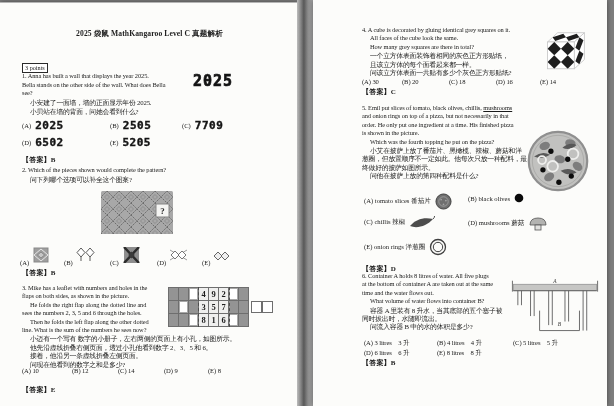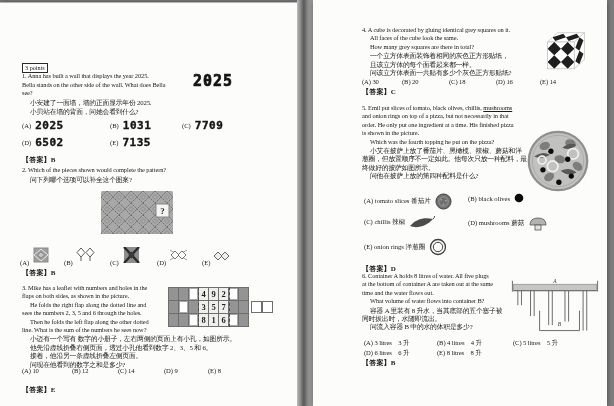--- a/index.html
+++ b/index.html
@@ -36,50 +36,51 @@
   .fold{position:absolute;top:0;height:40px;border-left:1px dashed #4d4d4d}
   .xhole{position:absolute;width:9px;height:10px;background:#fff;border:1px solid #6e6e6e}
 </style>
 </head>
 <body>
 
 <div class="stage">
 
   <div class="page pl">
 
+    <div class="ab title" style="top:26px;left:0">2025 袋鼠 MathKangaroo Level C 真题解析</div>
 
     <div class="ab pointsbox" style="left:22px;top:60px">3 points</div>
 
     <div class="ln" style="left:22px;top:69px">1.  Anna has built a wall that displays the year 2025.</div>
     <div class="ln" style="left:22px;top:77.5px">Bella stands on the other side of the wall. What does Bella</div>
     <div class="ln" style="left:22px;top:86px">see?</div>
     <div class="cnl" style="left:30px;top:94.5px">小安建了一面墙，墙的正面显示年份 2025.</div>
     <div class="cnl" style="left:30px;top:103.5px">小贝站在墙的背面，问她会看到什么?</div>
 
     <div class="ab lcd lcd-big" style="left:193px;top:69px">2025</div>
 
     <div class="optgrp" style="left:22px;top:116px">
       <span class="lbl">(A)</span>
       <span class="lcd lcd-sm">2025</span>
     </div>
     <div class="optgrp" style="left:110px;top:116px">
       <span class="lbl">(B)</span>
-      <span class="lcd lcd-sm">1031</span>
+      <span class="lcd lcd-sm">2505</span>
     </div>
     <div class="optgrp" style="left:182px;top:116px">
       <span class="lbl">(C)</span>
       <span class="lcd lcd-sm">7709</span>
     </div>
     <div class="optgrp" style="left:22px;top:133px">
       <span class="lbl">(D)</span>
       <span class="lcd lcd-sm">6502</span>
     </div>
     <div class="optgrp" style="left:110px;top:133px">
       <span class="lbl">(E)</span>
-      <span class="lcd lcd-sm">7135</span>
+      <span class="lcd lcd-sm">5205</span>
     </div>
 
     <div class="ans" style="left:22px;top:152px">【答案】B</div>
 
     <div class="ln" style="left:22px;top:163px">2.  Which of the pieces shown would complete the pattern?</div>
     <div class="cnl" style="left:30px;top:171.5px">问下列哪个选项可以补全这个图案?</div>
 
     <svg class="ab" style="left:101px;top:188px" width="72" height="43" viewBox="0 0 72 43">
       <defs>
         <pattern id="lat" width="12" height="12" patternUnits="userSpaceOnUse">

